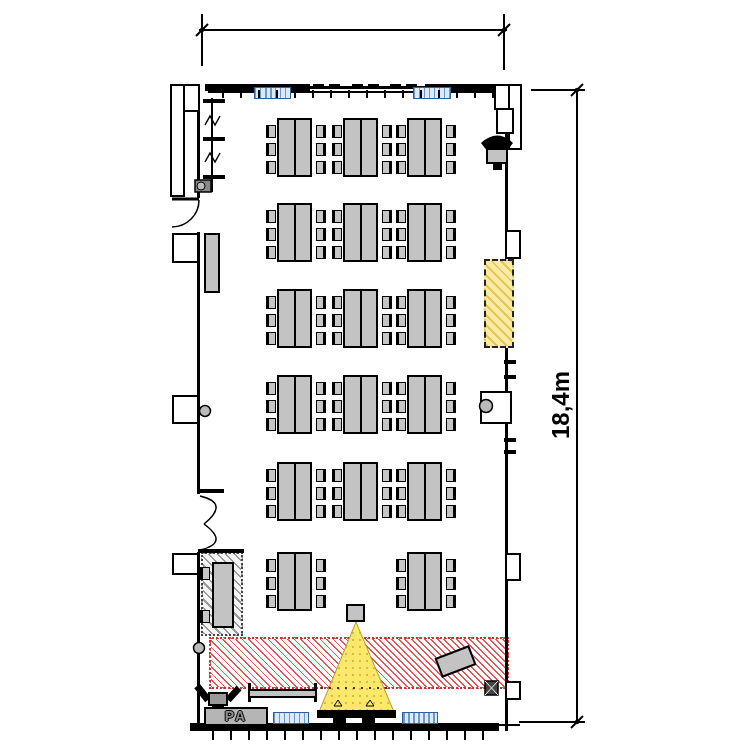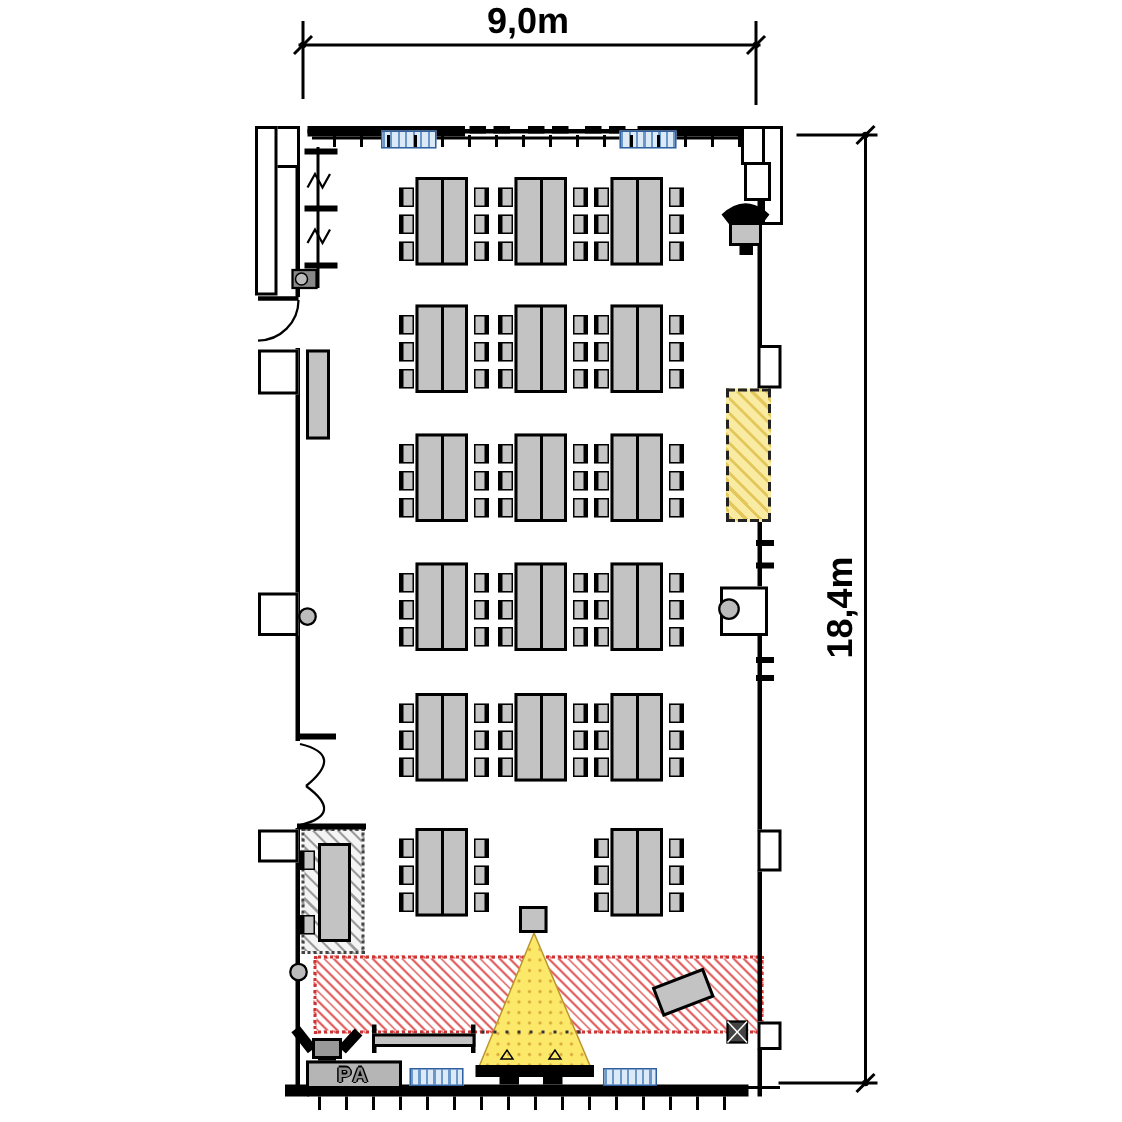--- a/index.html
+++ b/index.html
@@ -359,20 +359,19 @@
   <div class="abs wall z6" style="left:333px;top:718px;width:13px;height:5px;"></div>
   <div class="abs wall z6" style="left:362px;top:718px;width:13px;height:5px;"></div>
 
   <div class="abs" id="pa-box" style="left:204px;top:707px;width:64px;height:19px;">
     <span>PA</span>
   </div>
 
   <div class="abs dim-line" style="left:199px;top:29px;width:308px;height:2px;"></div>
   <div class="abs dim-line" style="left:201px;top:14px;width:2px;height:52px;"></div>
   <div class="abs dim-line" style="left:503px;top:14px;width:2px;height:56px;"></div>
-  <div class="abs dim-label" style="left:300px;top:2px;width:104px;height:26px;">9,0m</div>
 
   <div class="abs dim-line" style="left:576px;top:88px;width:2px;height:636px;"></div>
   <div class="abs dim-line" style="left:531px;top:89px;width:54px;height:2px;"></div>
   <div class="abs dim-line" style="left:519px;top:721px;width:66px;height:2px;"></div>
   <div class="abs dim-label" style="left:511px;top:392px;width:100px;height:26px;transform:rotate(-90deg);">18,4m</div>
 
 </div>
 
 </body></html>

